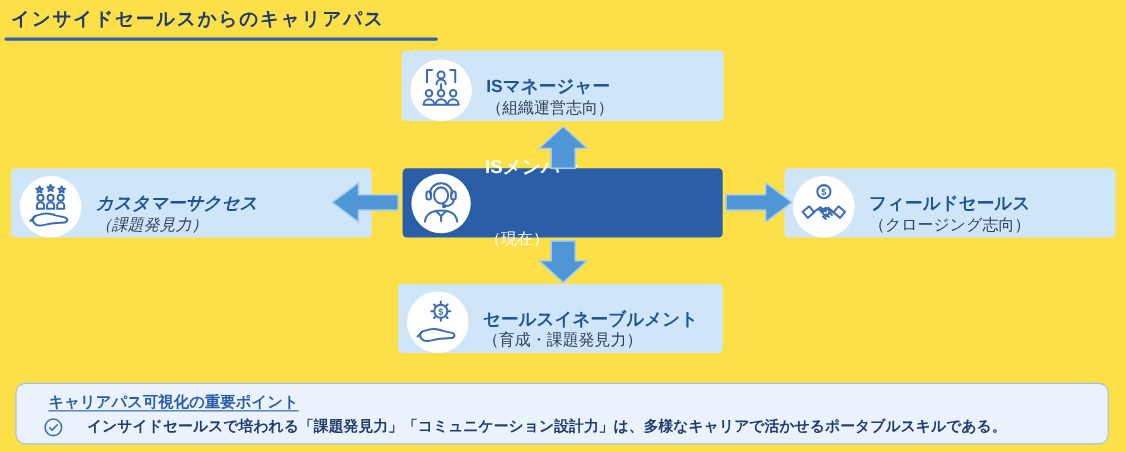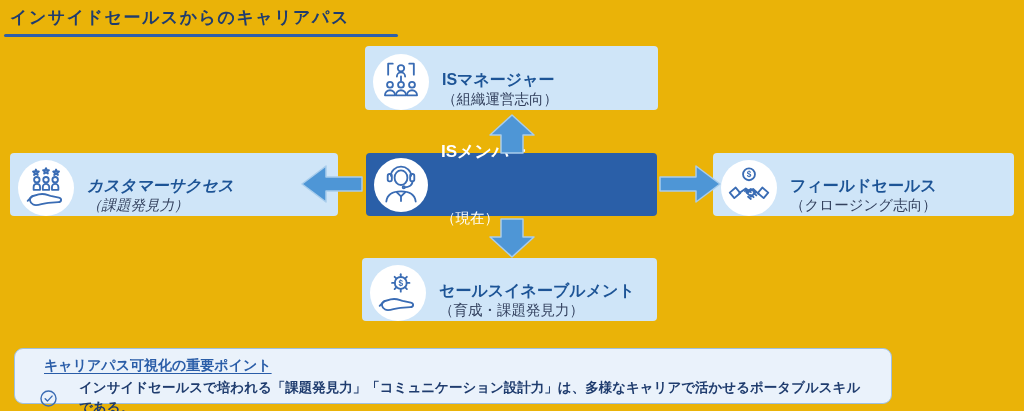--- a/index.html
+++ b/index.html
@@ -1,17 +1,17 @@
 <!DOCTYPE html>
 <html><head>
 <meta charset="utf-8">
 <style>
   html,body{margin:0;padding:0;background:#ffffff;}
   body{font-family:"Liberation Sans","DejaVu Sans",sans-serif;}
-  #stage{position:relative;width:1024px;height:411px;background:#eab308;overflow:hidden;}
+  #stage{position:relative;width:1024px;height:411px;background:#fde047;overflow:hidden;}
 
   
   .page-title{position:absolute;left:10px;top:6px;font-size:17px;font-weight:700;
     color:#1f3c6e;letter-spacing:1.5px;}
   .title-underline{position:absolute;left:4px;top:34px;width:394px;height:3px;
     background:#2e5fa8;border-radius:2px;}
 
   
   .cbox{position:absolute;display:flex;align-items:center;border-radius:4px;}
   .cbox.light{background:#cfe5f8;align-items:flex-end;}
@@ -37,21 +37,21 @@
   #arrow-down{left:488px;top:218px;}
   #arrow-left{left:301px;top:164px;}
   #arrow-right{left:659px;top:164px;}
   .arrow polygon{fill:#4e96d6;stroke:#a9cdec;stroke-width:1.5;stroke-linejoin:round;}
 
   
   .lineart{stroke:#3a6cb4;stroke-width:2;fill:none;stroke-linecap:round;stroke-linejoin:round;}
   .lineart text{stroke:none;fill:#3a6cb4;font-weight:700;font-family:"Liberation Sans",sans-serif;}
 
   
-  .note-box{position:absolute;left:14px;top:348px;width:878px;height:56px;
+  .note-box{position:absolute;left:14px;top:348px;width:994px;height:56px;
     box-sizing:border-box;background:#eaf2fb;border:1.5px solid #9ec0e2;border-radius:9px;
     padding:6px 24px 0 24px;}
   .note-heading{font-size:14px;font-weight:700;color:#2a5da8;margin-left:5px;
     text-decoration:underline;text-underline-offset:3px;line-height:20px;}
   .note-line{display:flex;align-items:center;margin-top:3px;gap:16px;}
   .note-check{flex-shrink:0;margin-right:5px;}
   .note-body{font-size:13.5px;font-weight:700;color:#1f3c6e;line-height:20px;}
 </style>
 </head>
 <body>

